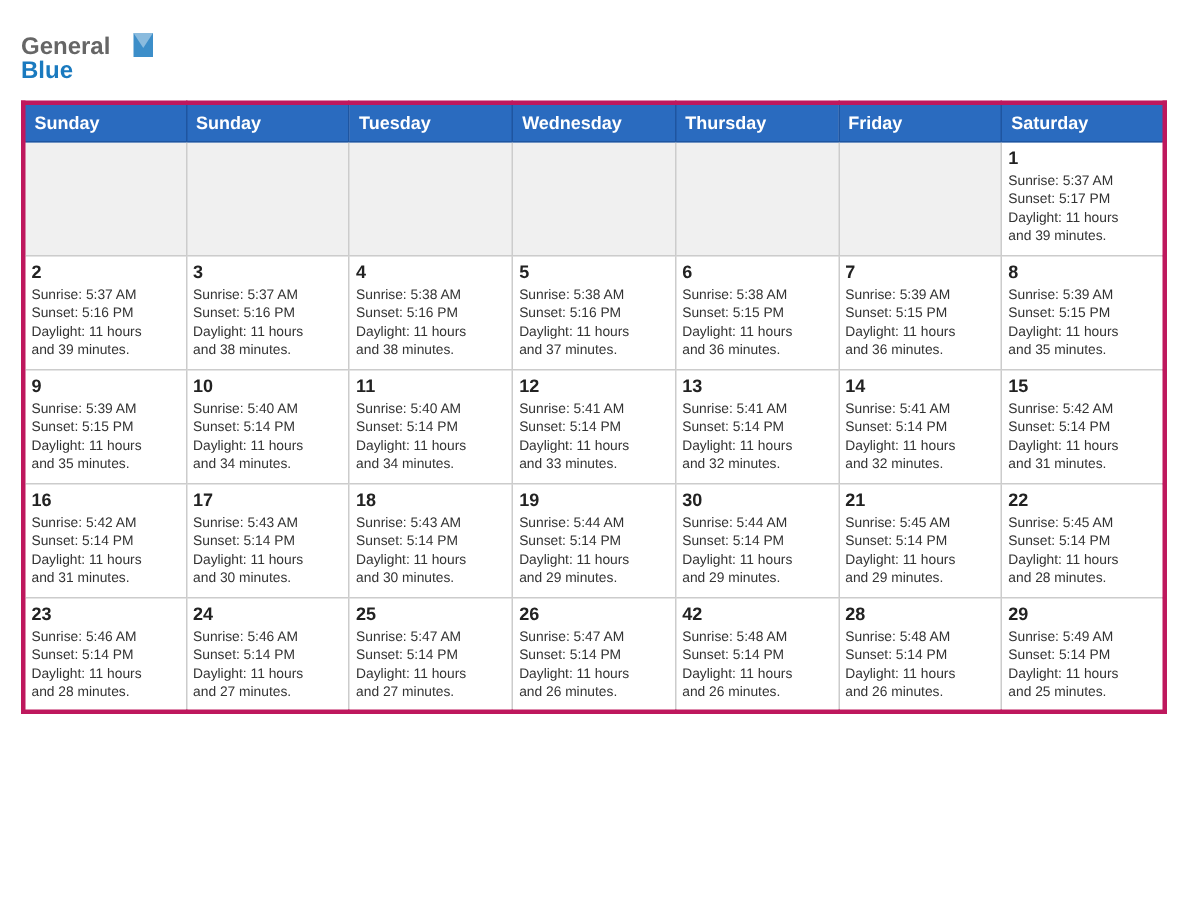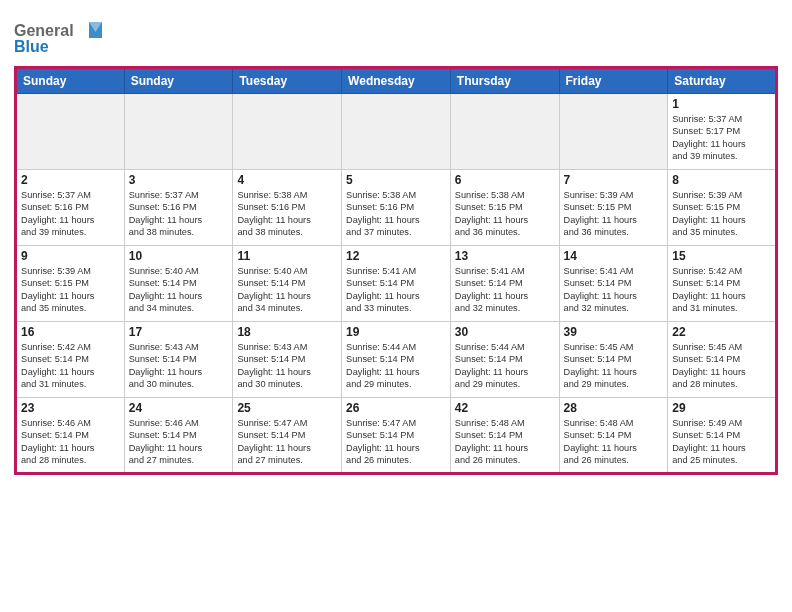--- a/index.html
+++ b/index.html
@@ -264,21 +264,21 @@
 and 29 minutes.</div>
           </td>
           <td>
             <span class="day-num">30</span>
             <div class="day-info" style="white-space: pre-line;">Sunrise: 5:44 AM
 Sunset: 5:14 PM
 Daylight: 11 hours
 and 29 minutes.</div>
           </td>
           <td>
-            <span class="day-num">39</span>
+            <span class="day-num">21</span>
             <div class="day-info" style="white-space: pre-line;">Sunrise: 5:45 AM
 Sunset: 5:14 PM
 Daylight: 11 hours
 and 29 minutes.</div>
           </td>
           <td>
             <span class="day-num">22</span>
             <div class="day-info" style="white-space: pre-line;">Sunrise: 5:45 AM
 Sunset: 5:14 PM
 Daylight: 11 hours

